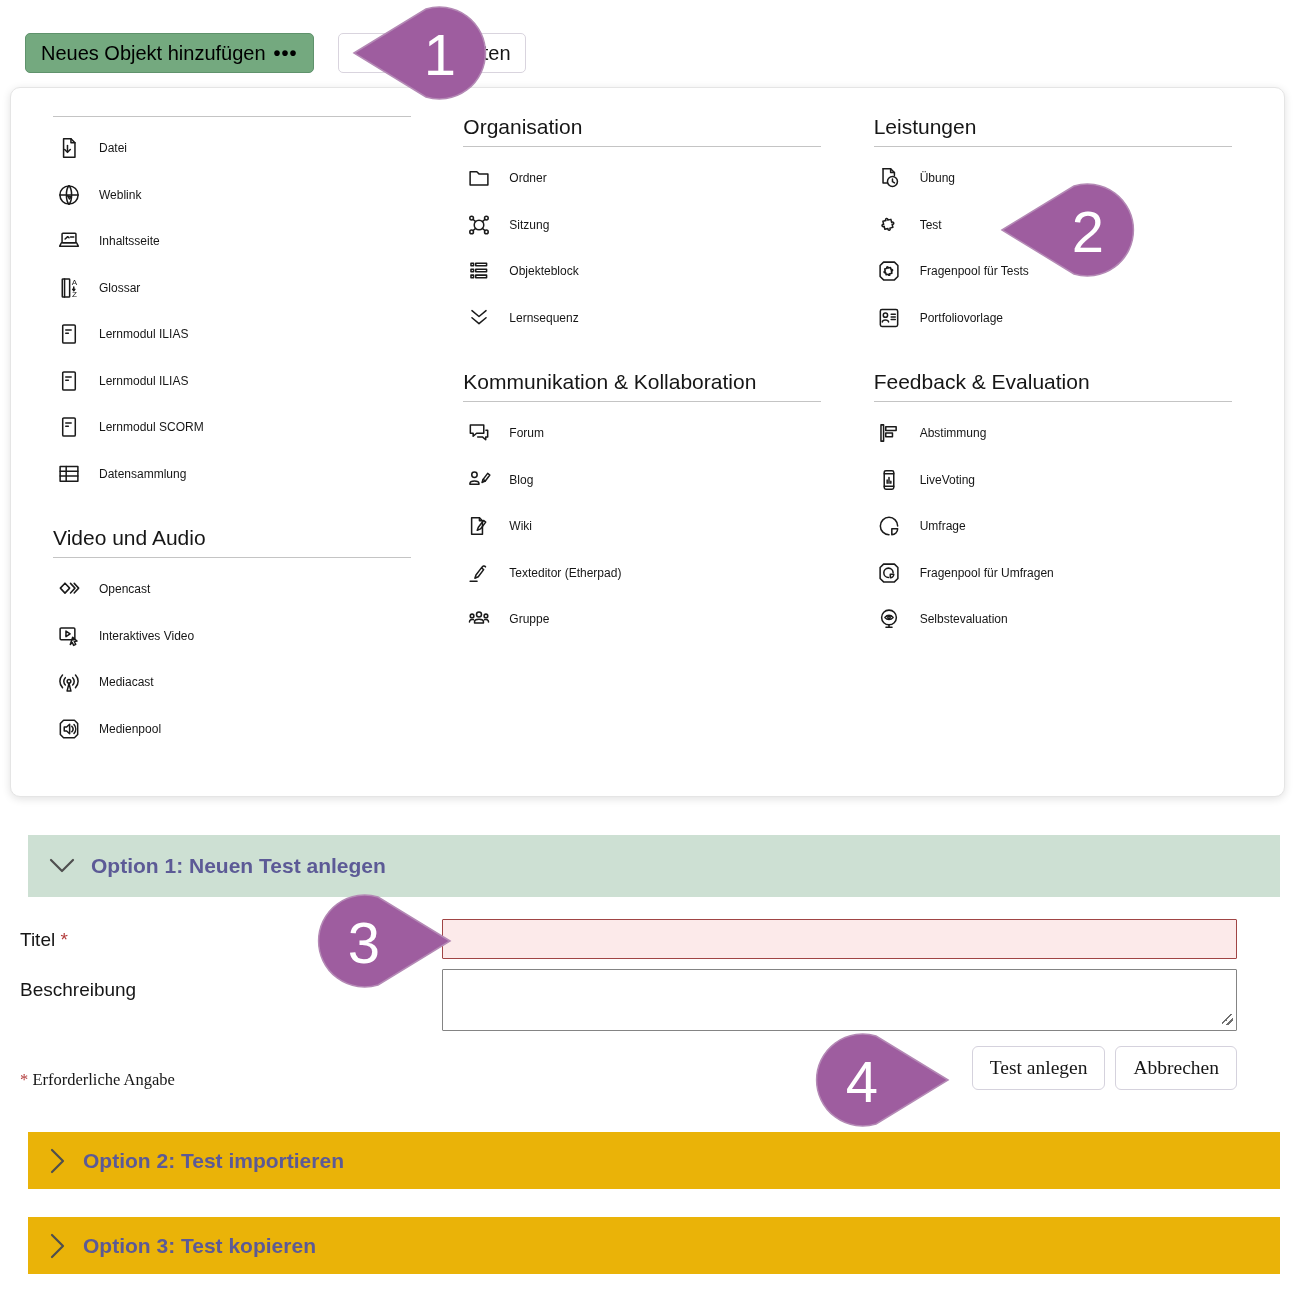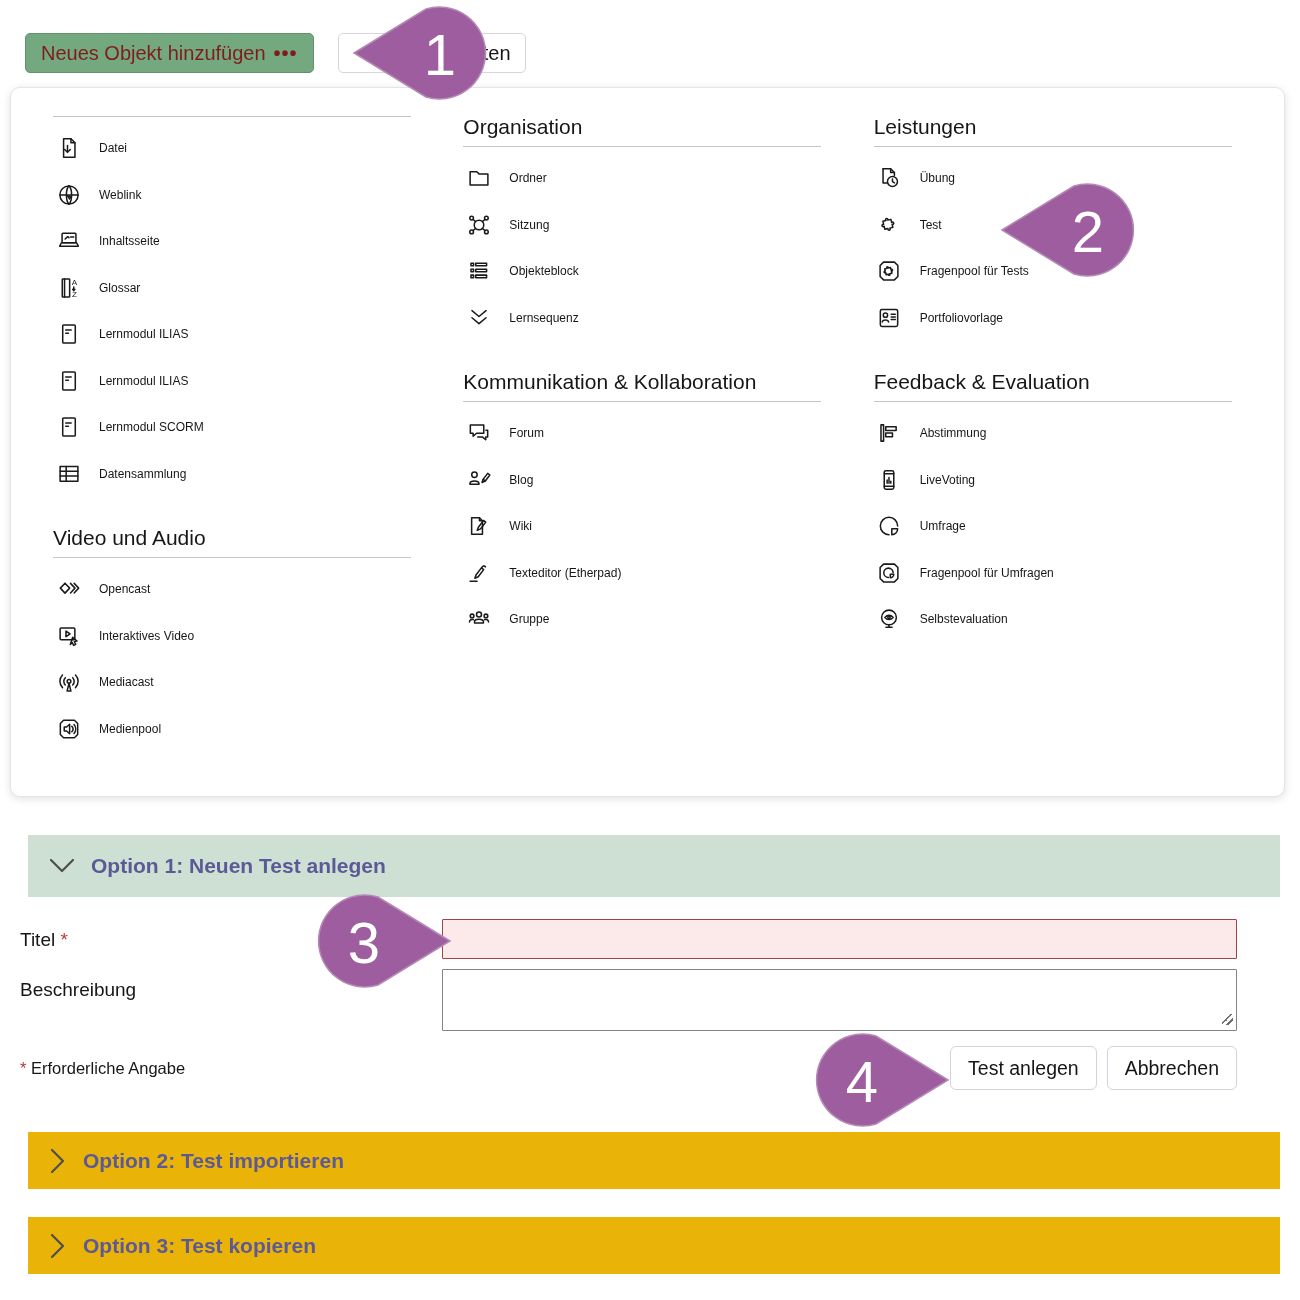--- a/index.html
+++ b/index.html
@@ -1,21 +1,21 @@
 <!DOCTYPE html>
 <html><head>
 <meta charset="utf-8">
 <style>
   * { margin:0; padding:0; box-sizing:border-box; }
   html,body { width:1300px; height:1300px; background:#fff; font-family:"Liberation Sans", sans-serif; color:#161616; overflow:hidden; position:relative; }
 
   
   .toolbar { margin:33px 0 0 25px; display:flex; align-items:flex-start; }
   .btn-green { display:inline-flex; align-items:center; gap:8px; height:40px; padding:0 15px;
-    background:#74a97f; border:1px solid #5f926c; border-radius:5px; font-size:20px; color:#7f1d1d;
+    background:#74a97f; border:1px solid #5f926c; border-radius:5px; font-size:20px; color:#000000;
     font-family:inherit; cursor:pointer; }
   .btn-green .dots { font-size:20px; font-weight:700; letter-spacing:1px; }
   .btn-top-white { margin-left:24px; width:188px; height:40px; background:#fff; border:1px solid #d9d4de;
     border-radius:5px; font-size:20px; color:#161616; font-family:inherit; cursor:pointer;
     display:inline-flex; align-items:center; justify-content:flex-end; padding-right:14px; }
 
   
   .panel { margin:14px 0 0 10px; width:1275px; background:#fff; border:1px solid #e5e5e5; border-radius:10px;
     box-shadow:0 2px 8px rgba(0,0,0,.12); padding:24px 0 18px 42px; display:flex; }
   .menu-col { width:425px; }
@@ -44,21 +44,21 @@
   .req { color:#b23b3b; }
   .title-input { width:795px; height:40px; background:#fceaea; border:1.5px solid #a04545; border-radius:1px;
     font-size:18px; font-family:inherit; padding:0 10px; color:#161616; }
   .row-title { margin-top:22px; }
   .row-desc { margin-top:10px; }
   .ta-wrap { position:relative; width:795px; }
   .desc-ta { width:795px; height:62px; border:1.5px solid #848484; border-radius:1px; resize:none;
     font-size:18px; font-family:inherit; padding:6px 10px; display:block; }
   .grip { position:absolute; right:4px; bottom:6px; width:11px; height:11px; pointer-events:none;
     background:linear-gradient(135deg, transparent 0 40%, #6f6f6f 40% 50%, transparent 50% 68%, #6f6f6f 68% 78%, transparent 78%); }
-  .row-actions { margin-top:15px; width:1217px; display:flex; align-items:center; }
+  .row-actions { margin-top:15px; width:1217px; display:flex; align-items:flex-end;font-family:Liberation Serif, serif; }
   .req-note { font-size:16.5px; }
   .btns { margin-left:auto; display:flex; gap:10px; }
   .btn-form { height:44px; padding:0 17px; background:#fff; border:1px solid #d5d2dd; border-radius:6px;
     font-size:19.5px; font-family:inherit; color:#161616; cursor:pointer; }
   .opt2 { margin-top:42px; }
   .opt3 { margin-top:28px; }
 
   
   .callout { position:absolute; pointer-events:none; z-index:20; }
   .callout .drop { fill:#9e5d9f; stroke:#b489b5; stroke-width:1.5; }

